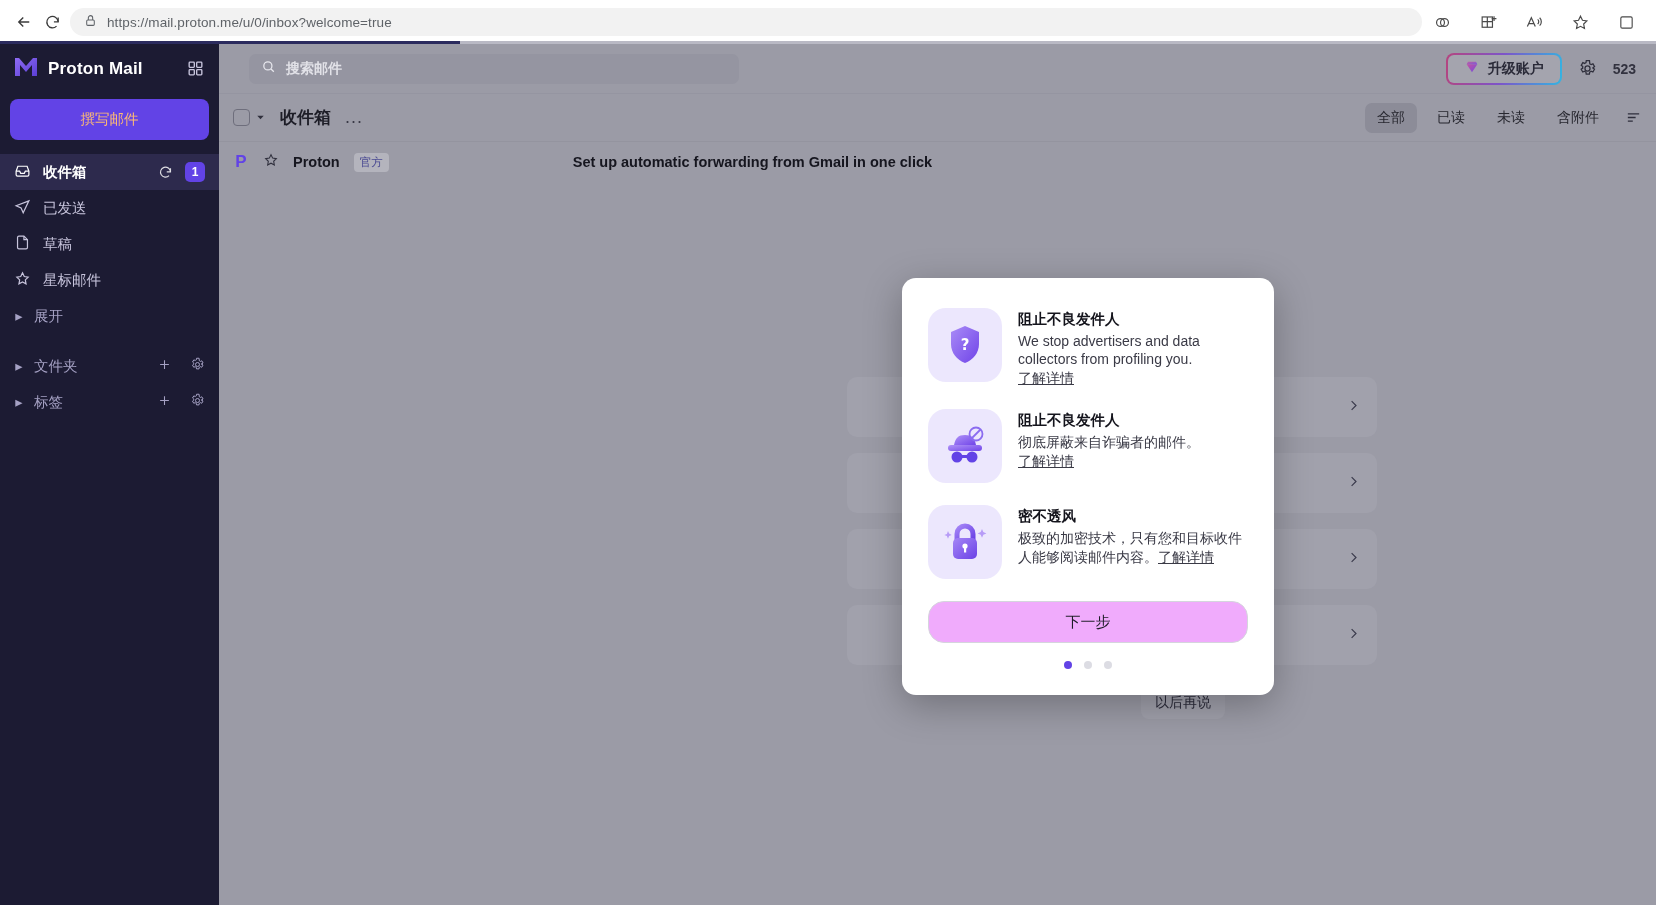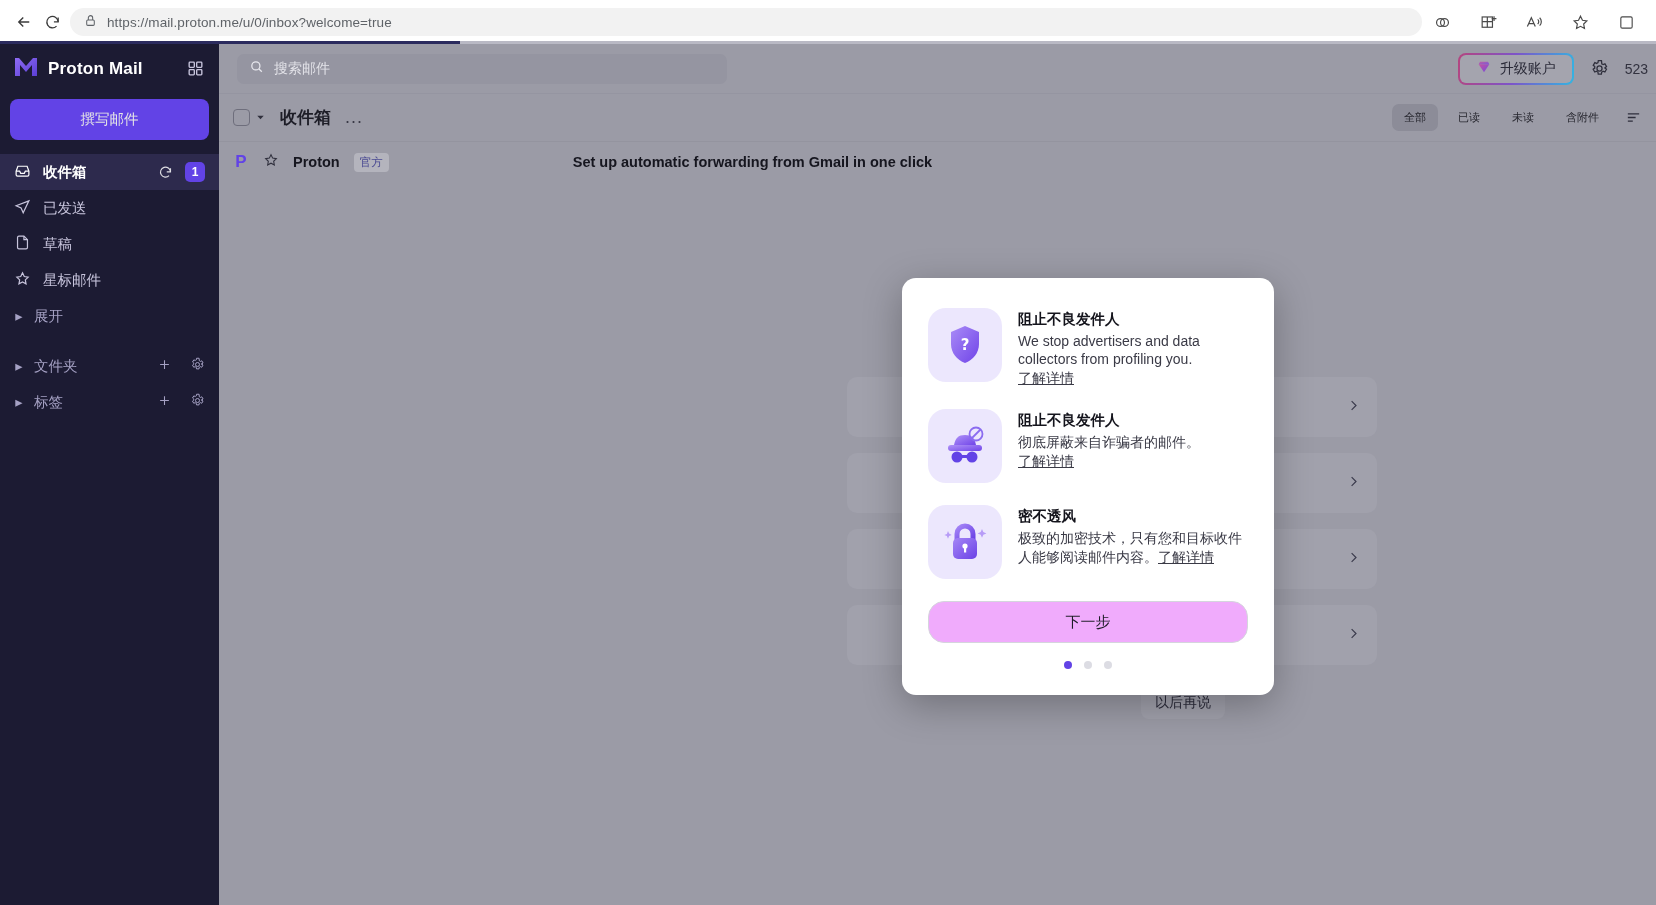--- a/index.html
+++ b/index.html
@@ -61,21 +61,21 @@
   .brand {
     height: 49px; display: flex; align-items: center;
     padding: 0 14px; gap: 10px;
   }
   .brand-name { font-size: 17px; font-weight: bold; color: #ffffff; letter-spacing: .2px; }
   .apps-grid { margin-left: auto; display: flex; align-items: center; }
   .compose-btn {
     margin: 6px 10px 14px 10px; height: 41px;
     background: #6243e6; border-radius: 8px;
     display: flex; align-items: center; justify-content: center;
-    color: #e5e5e5; font-size: 14.5px;
+    color: #fdba74; font-size: 14.5px;
   }
   .nav-list { display: flex; flex-direction: column; }
   .nav-item {
     height: 36px; display: flex; align-items: center;
     padding: 0 14px; gap: 12px; font-size: 14.5px;
     color: #c8c5dd; position: relative;
   }
   .nav-item.active { background: #2d2a4d; color: #ffffff; font-weight: bold; }
   .nav-item .label { flex: 1 1 auto; }
   .nav-badge {
@@ -92,21 +92,21 @@
   .nav-group .label { flex: 1 1 auto; }
   .grp-actions { display: flex; align-items: center; gap: 18px; color: #a5a1c4; }
   .caret { width: 10px; display: flex; justify-content: center; color: #a5a1c4; }
   .spacer-24 { height: 14px; }
 
   
   .main { flex: 1 1 auto; display: flex; flex-direction: column; position: relative; }
 
   .topbar {
     height: 49px; background: #9b9ba6;
-    display: flex; align-items: center; padding: 0 8px; gap: 12px;
+    display: flex; align-items: center; padding: 0 20px; gap: 12px; font-weight: bold;
   }
   .search-box {
     width: 490px; height: 30px;
     background: #9595a1; border-radius: 7px;
     display: flex; align-items: center; gap: 10px; padding: 0 12px;
     margin-left: 10px;
   }
   .search-ph { font-size: 14px; color: #e2e2e8; }
   .topbar-right { margin-left: auto; display: flex; align-items: center; gap: 16px; }
   .upgrade-btn {
@@ -129,21 +129,21 @@
   .chk {
     width: 17px; height: 17px; border: 1.5px solid #6e6e7c;
     border-radius: 4px; background: #9b9ba6;
   }
   .chk-wrap { display: flex; align-items: center; gap: 5px; }
   .list-title { font-size: 17px; font-weight: bold; color: #1d1d27; }
   .dots { font-size: 18px; color: #3a3a47; letter-spacing: 1px; }
   .filters { margin-left: auto; display: flex; align-items: center; gap: 8px; }
   .filter {
     padding: 6px 12px; border-radius: 7px;
-    font-size: 11px; color: #27272f; text-align: center;
+    font-size: 14px; color: #27272f; text-align: center;
   }
   .filter.active { background: #8c8c98; }
   .sort-ico { display: flex; align-items: center; padding-left: 6px; color: #2f2f3c; }
 
   .mail-row {
     height: 41px; background: #9b9ba6;
     display: flex; align-items: center; gap: 14px;
     padding: 0 14px; border-top: 1px solid #94949f;
   }
   .p-mark { font-size: 17px; font-weight: bold; color: #6243e6; width: 16px; text-align: center; }

